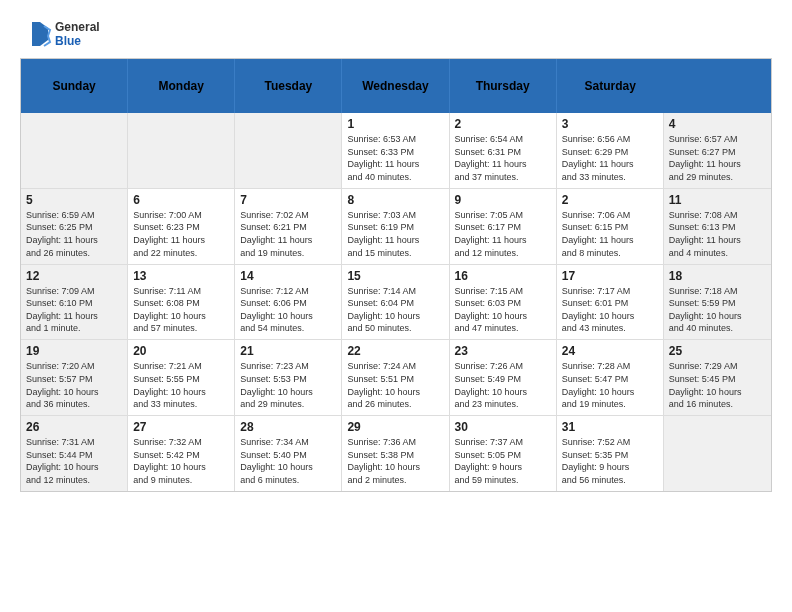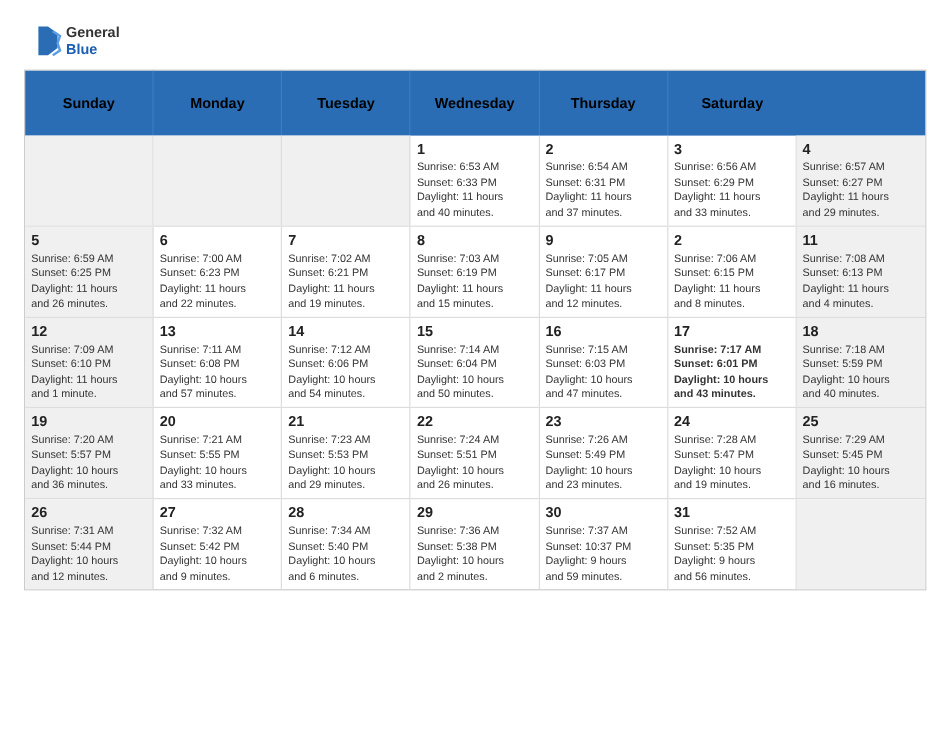--- a/index.html
+++ b/index.html
@@ -244,21 +244,21 @@
           </div>
           <div class="cal-cell">
             <span class="day-num">16</span>
             <div class="cell-text" style="white-space: pre-line;">Sunrise: 7:15 AM
 Sunset: 6:03 PM
 Daylight: 10 hours
 and 47 minutes.</div>
           </div>
           <div class="cal-cell">
             <span class="day-num">17</span>
-            <div class="cell-text" style="white-space: pre-line; font-weight: bold;">Sunrise: 7:17 AM
+            <div class="cell-text" style="white-space: pre-line;">Sunrise: 7:17 AM
 Sunset: 6:01 PM
 Daylight: 10 hours
 and 43 minutes.</div>
           </div>
           <div class="cal-cell shaded">
             <span class="day-num">18</span>
             <div class="cell-text" style="white-space: pre-line;">Sunrise: 7:18 AM
 Sunset: 5:59 PM
 Daylight: 10 hours
 and 40 minutes.</div>
@@ -340,21 +340,21 @@
           <div class="cal-cell">
             <span class="day-num">29</span>
             <div class="cell-text" style="white-space: pre-line;">Sunrise: 7:36 AM
 Sunset: 5:38 PM
 Daylight: 10 hours
 and 2 minutes.</div>
           </div>
           <div class="cal-cell">
             <span class="day-num">30</span>
             <div class="cell-text" style="white-space: pre-line;">Sunrise: 7:37 AM
-Sunset: 10:37 PM
+Sunset: 5:05 PM
 Daylight: 9 hours
 and 59 minutes.</div>
           </div>
           <div class="cal-cell">
             <span class="day-num">31</span>
             <div class="cell-text" style="white-space: pre-line;">Sunrise: 7:52 AM
 Sunset: 5:35 PM
 Daylight: 9 hours
 and 56 minutes.</div>
           </div>

